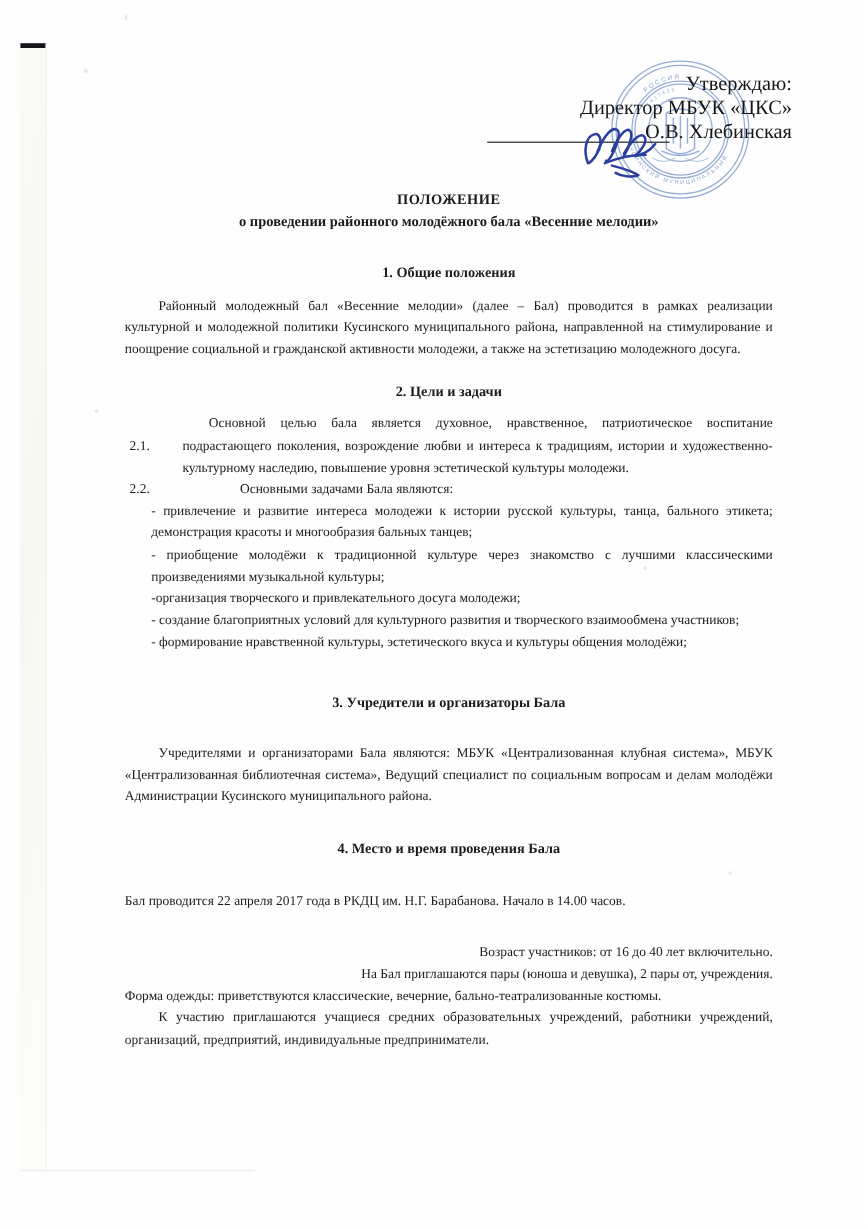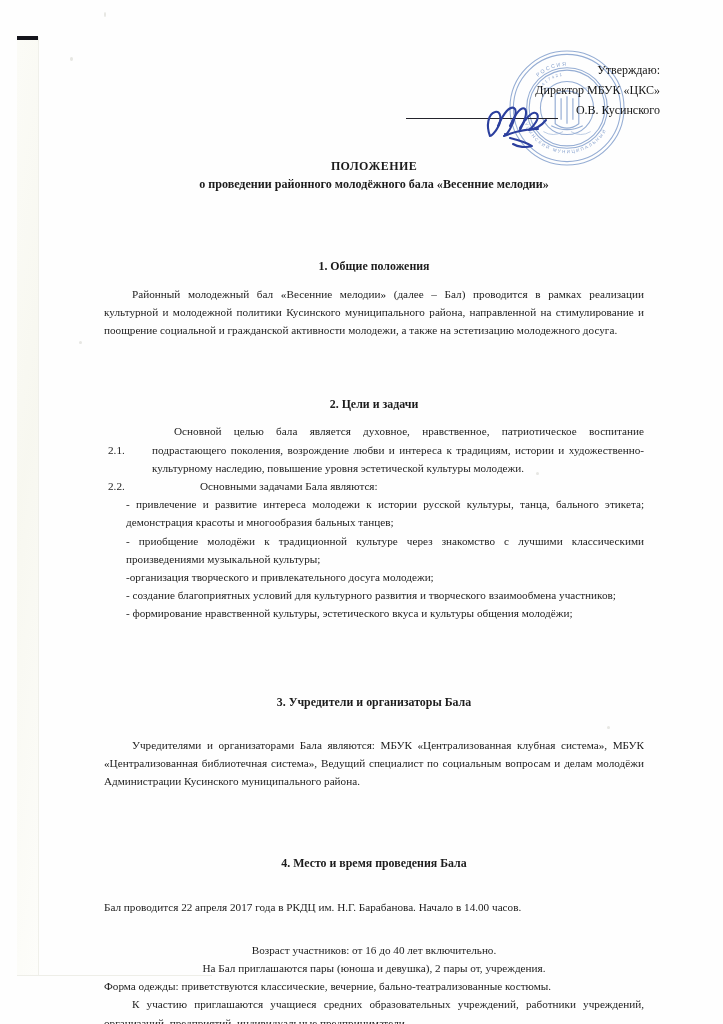--- a/index.html
+++ b/index.html
@@ -71,21 +71,21 @@
     line-height: 18.2px;
   }
 
   
   .approval {
     position: absolute;
     left: 380px;
     top: 60px;
     width: 280px;
     text-align: right;
-    font-size: 12px;
+    font-size: 17px;
     line-height: 20px;
     color: #161616;
     z-index: 3;
   }
   .approval div { white-space: nowrap; }
 
   
   .seal {
     position: absolute;
     left: 508px;
@@ -124,38 +124,37 @@
   }
   .doc-subtitle {
     text-align: center;
     font-weight: bold;
     font-size: 12.1px;
   }
   .section-head {
     text-align: center;
     font-weight: bold;
     font-size: 11.9px;
-    margin-top: 39px;
   }
 
   
   p.body {
     margin: 0;
     text-align: justify;
     text-indent: 28px;
     hyphens: none;
   }
   p.flush {
     margin: 0;
     text-align: justify;
     text-indent: 0;
   }
   p.plain {
     margin: 0;
-    text-align: center;
+    text-align: right;
     text-indent: 0;
   }
 
   
   .clause {
     display: flex;
     align-items: center;
   }
   .clause-num {
     flex: 0 0 44px;
@@ -220,21 +219,21 @@
     </g>
     <g stroke="#8aa6d0" stroke-width=".8" fill="none" opacity=".85">
       <path d="M34 44 q6 -5 12 0 M74 44 q6 -5 12 0"></path>
       <path d="M36 86 q10 6 20 0 M64 86 q10 6 20 0"></path>
     </g>
   </svg>
 
   <div class="approval">
     <div>Утверждаю:</div>
     <div>Директор МБУК «ЦКС»</div>
-    <div>О.В. Кусинского</div>
+    <div>О.В. Хлебинская</div>
   </div>
 
   <div class="sig-line"></div>
   <svg class="signature" viewBox="0 0 110 56">
     <g fill="none" stroke="#2b3f9e" stroke-width="2.1" stroke-linecap="round" stroke-linejoin="round">
       <path d="M10 40 C6 30, 8 18, 15 16 C21 14, 22 24, 18 31 C15 37, 11 40, 10 40 Z"></path>
       <path d="M18 30 C24 16, 30 10, 34 12 C38 14, 34 26, 30 33 C27 38, 25 40, 25 38"></path>
       <path d="M30 30 C36 16, 42 10, 45 13 C48 16, 44 27, 40 34"></path>
       <path d="M40 32 C47 20, 54 14, 57 18 C60 22, 54 30, 49 34 C56 33, 62 29, 66 24"></path>
       <path d="M24 40 C34 36, 46 33, 58 33"></path>

